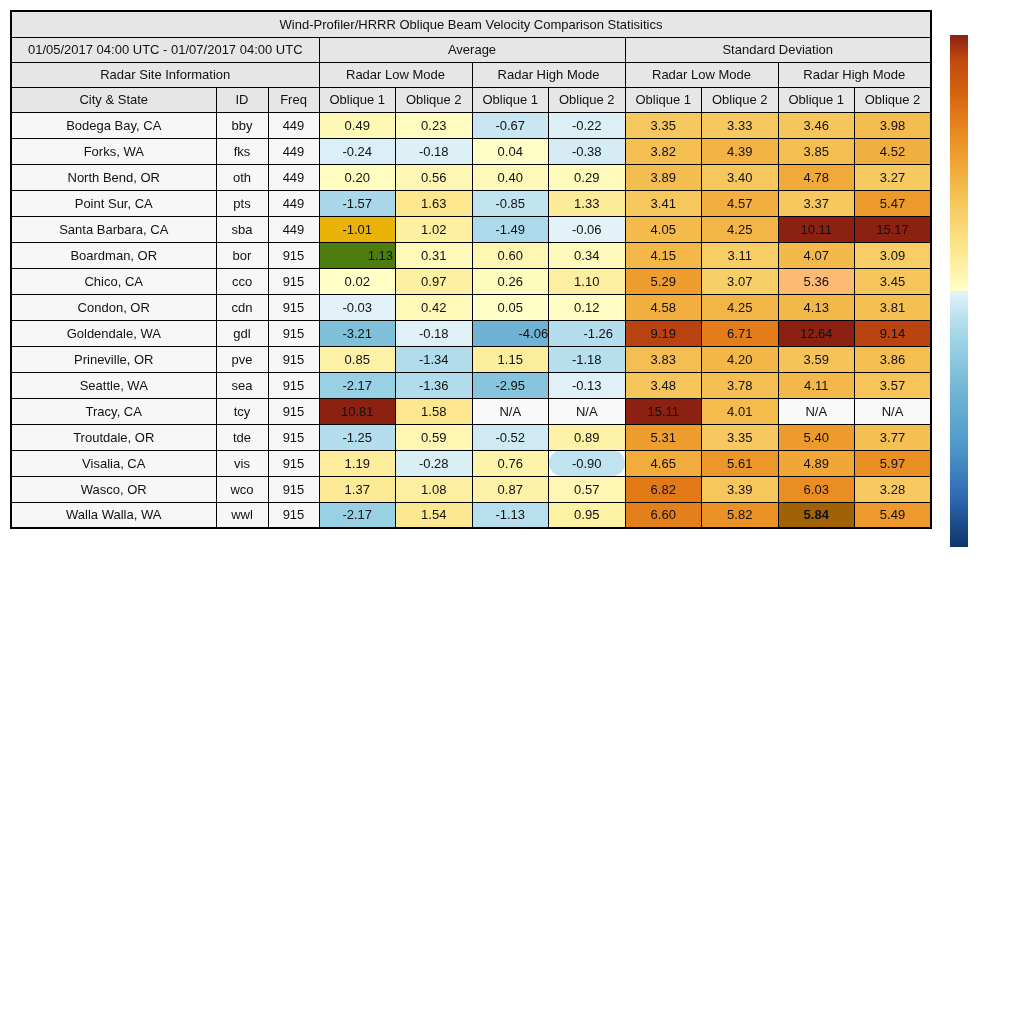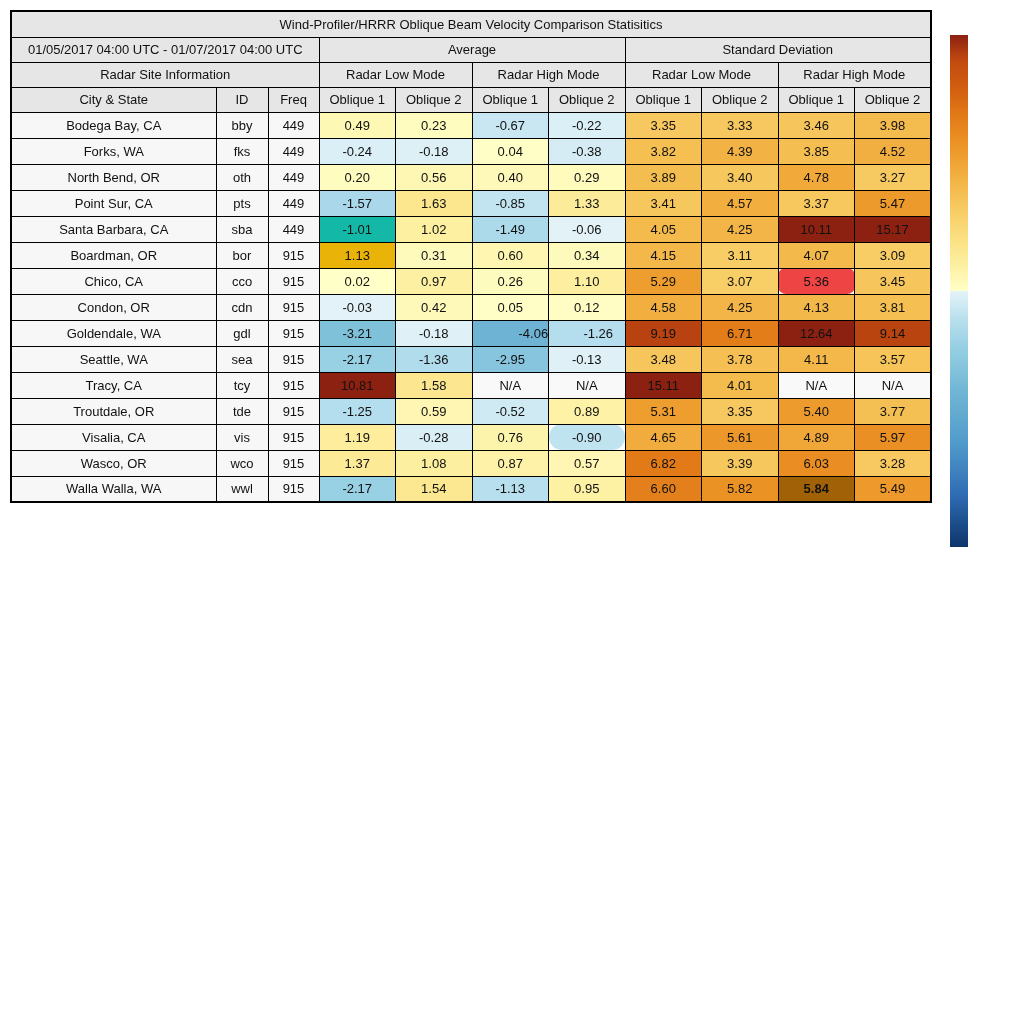--- a/index.html
+++ b/index.html
@@ -123,53 +123,53 @@
           <td style="background: rgb(252, 235, 152);">1.33</td>
           <td style="background: rgb(246, 199, 93);">3.41</td>
           <td style="background: rgb(242, 174, 63);">4.57</td>
           <td style="background: rgb(247, 200, 94);">3.37</td>
           <td style="background: rgb(237, 154, 44);">5.47</td>
         </tr>
         <tr class="data-row">
           <td class="site">Santa Barbara, CA</td>
           <td class="site">sba</td>
           <td class="site">449</td>
-          <td style="background: #14b8a6;">-1.01</td>
+          <td style="background: #eab308;">-1.01</td>
           <td style="background: rgb(253, 240, 161);">1.02</td>
           <td style="background: rgb(172, 218, 235);">-1.49</td>
           <td style="background: rgb(226, 242, 247);">-0.06</td>
           <td style="background: rgb(244, 186, 76);">4.05</td>
           <td style="background: rgb(243, 181, 71);">4.25</td>
           <td style="background: rgb(140, 33, 18);">10.11</td>
           <td style="background: rgb(140, 33, 18);">15.17</td>
         </tr>
         <tr class="data-row">
           <td class="site">Boardman, OR</td>
           <td class="site">bor</td>
           <td class="site">915</td>
-          <td style="background: #eab308;">1.13</td>
+          <td style="background: #4d7c0f; text-align: right;">1.13</td>
           <td style="background: rgb(254, 250, 188);">0.31</td>
           <td style="background: rgb(254, 246, 177);">0.60</td>
           <td style="background: rgb(254, 250, 187);">0.34</td>
           <td style="background: rgb(243, 184, 73);">4.15</td>
           <td style="background: rgb(248, 205, 101);">3.11</td>
           <td style="background: rgb(244, 185, 75);">4.07</td>
           <td style="background: rgb(248, 205, 102);">3.09</td>
         </tr>
         <tr class="data-row">
           <td class="site">Chico, CA</td>
           <td class="site">cco</td>
           <td class="site">915</td>
           <td style="background: rgb(255, 255, 199);">0.02</td>
           <td style="background: rgb(253, 240, 163);">0.97</td>
           <td style="background: rgb(254, 251, 190);">0.26</td>
           <td style="background: rgb(253, 239, 159);">1.10</td>
           <td style="background: rgb(238, 158, 47);">5.29</td>
           <td style="background: rgb(248, 206, 102);">3.07</td>
-          <td style="background: #ef4444; border-radius: 8px;">5.36</td>
+          <td style="background: #fdba74;">5.36</td>
           <td style="background: rgb(246, 198, 92);">3.45</td>
         </tr>
         <tr class="data-row">
           <td class="site">Condon, OR</td>
           <td class="site">cdn</td>
           <td class="site">915</td>
           <td style="background: rgb(227, 242, 248);">-0.03</td>
           <td style="background: rgb(254, 249, 184);">0.42</td>
           <td style="background: rgb(255, 254, 198);">0.05</td>
           <td style="background: rgb(255, 253, 195);">0.12</td>
@@ -183,20 +183,33 @@
           <td class="site">gdl</td>
           <td class="site">915</td>
           <td style="background: rgb(128, 193, 218);">-3.21</td>
           <td style="background: rgb(223, 241, 247);">-0.18</td>
           <td style="background: rgb(110, 179, 212); padding-left: 46px;">-4.06</td>
           <td style="background: rgb(180, 221, 237); padding-left: 25px;">-1.26</td>
           <td style="background: rgb(184, 66, 16);">9.19</td>
           <td style="background: rgb(227, 125, 25);">6.71</td>
           <td style="background: rgb(140, 33, 18);">12.64</td>
           <td style="background: rgb(186, 68, 16);">9.14</td>
+        </tr>
+        <tr class="data-row">
+          <td class="site">Prineville, OR</td>
+          <td class="site">pve</td>
+          <td class="site">915</td>
+          <td style="background: rgb(253, 242, 168);">0.85</td>
+          <td style="background: rgb(177, 220, 236);">-1.34</td>
+          <td style="background: rgb(253, 238, 157);">1.15</td>
+          <td style="background: rgb(182, 222, 237);">-1.18</td>
+          <td style="background: rgb(245, 190, 82);">3.83</td>
+          <td style="background: rgb(243, 182, 72);">4.20</td>
+          <td style="background: rgb(246, 195, 88);">3.59</td>
+          <td style="background: rgb(245, 190, 81);">3.86</td>
         </tr>
         <tr class="data-row">
           <td class="site">Seattle, WA</td>
           <td class="site">sea</td>
           <td class="site">915</td>
           <td style="background: rgb(152, 208, 228);">-2.17</td>
           <td style="background: rgb(176, 220, 236);">-1.36</td>
           <td style="background: rgb(134, 197, 221);">-2.95</td>
           <td style="background: rgb(223, 241, 247);">-0.13</td>
           <td style="background: rgb(246, 197, 91);">3.48</td>

